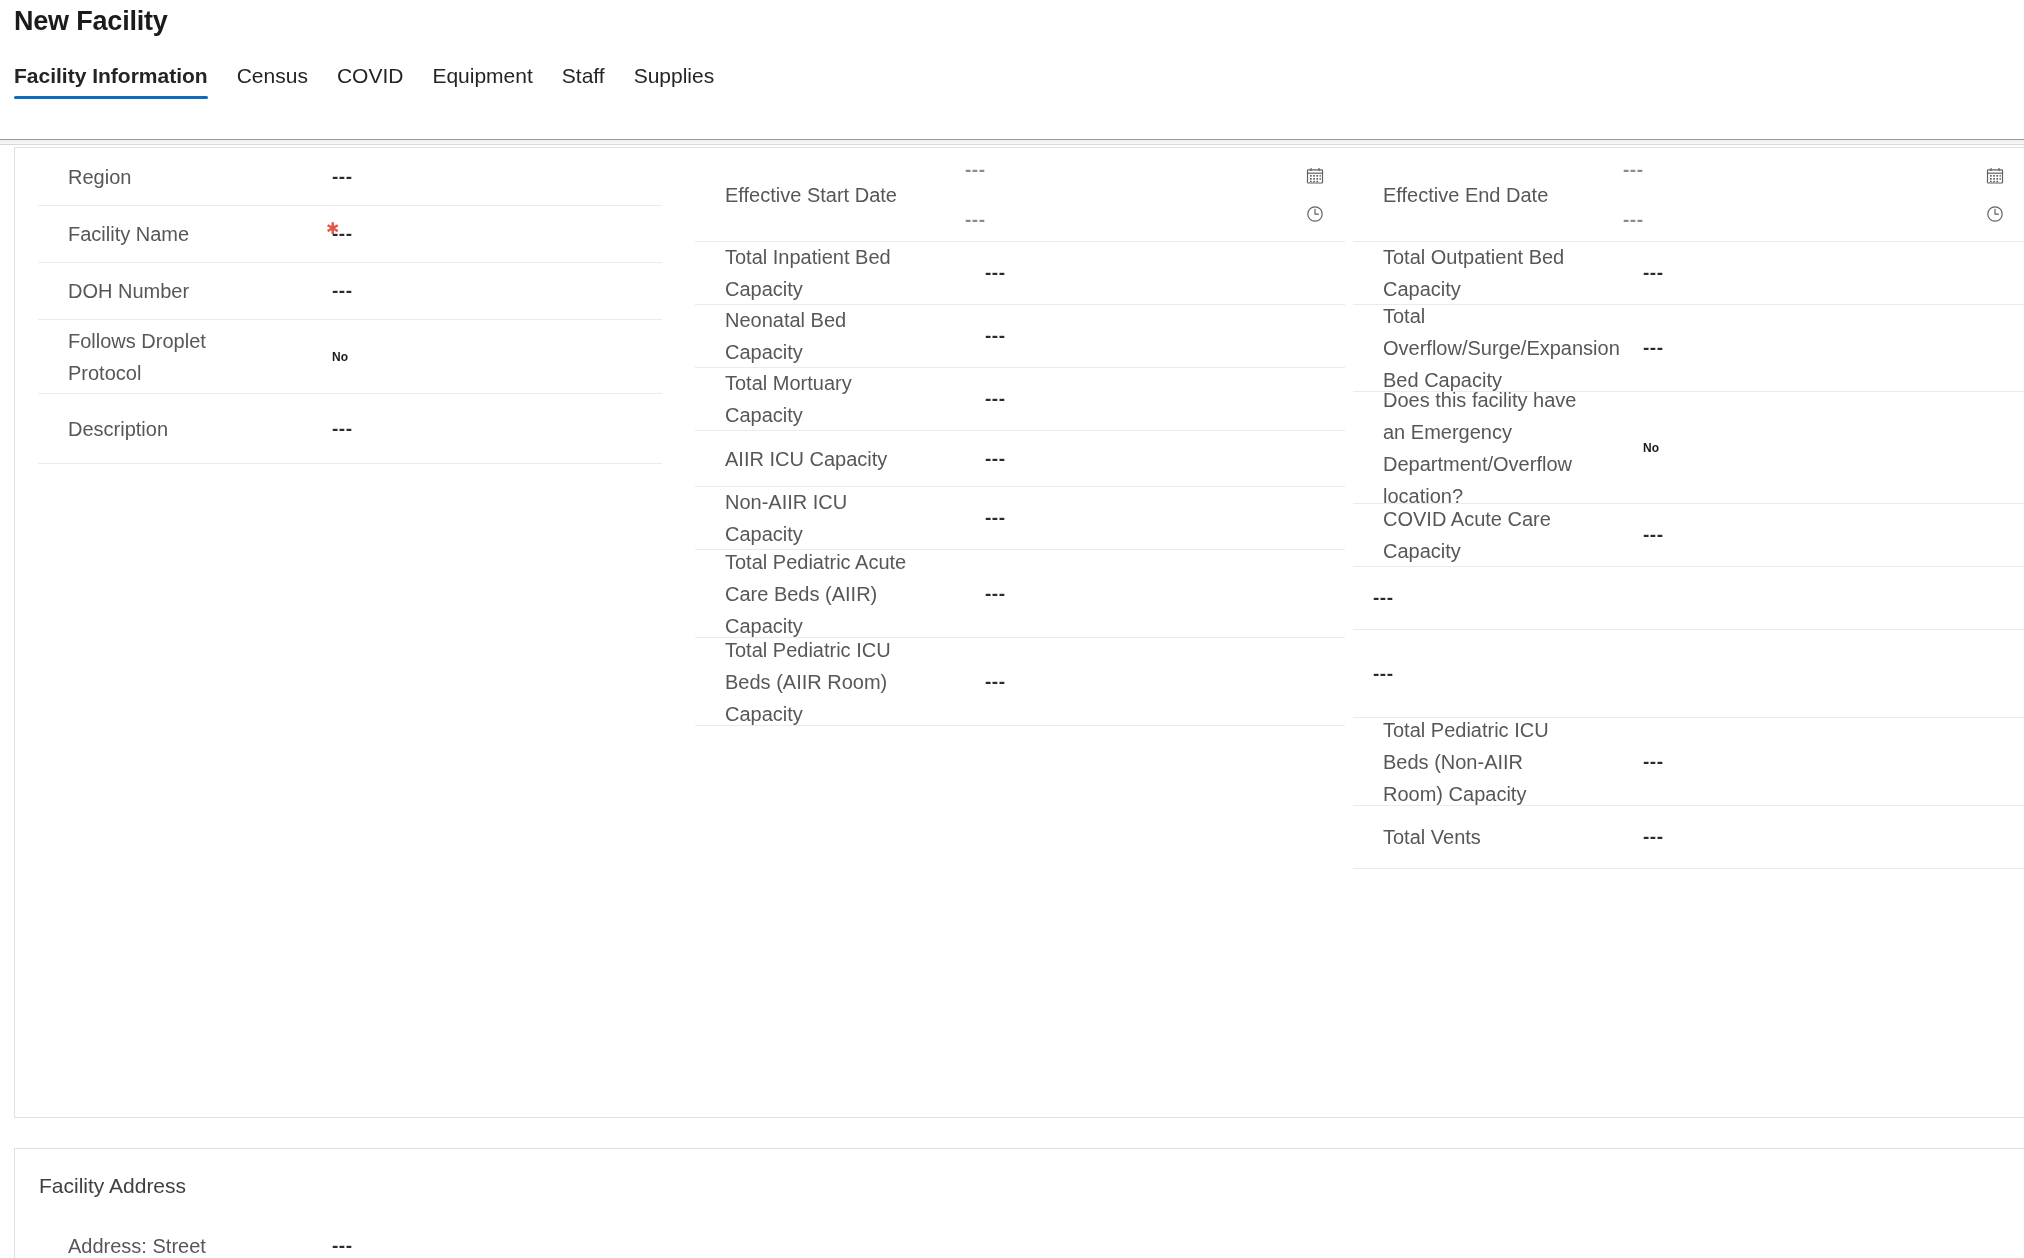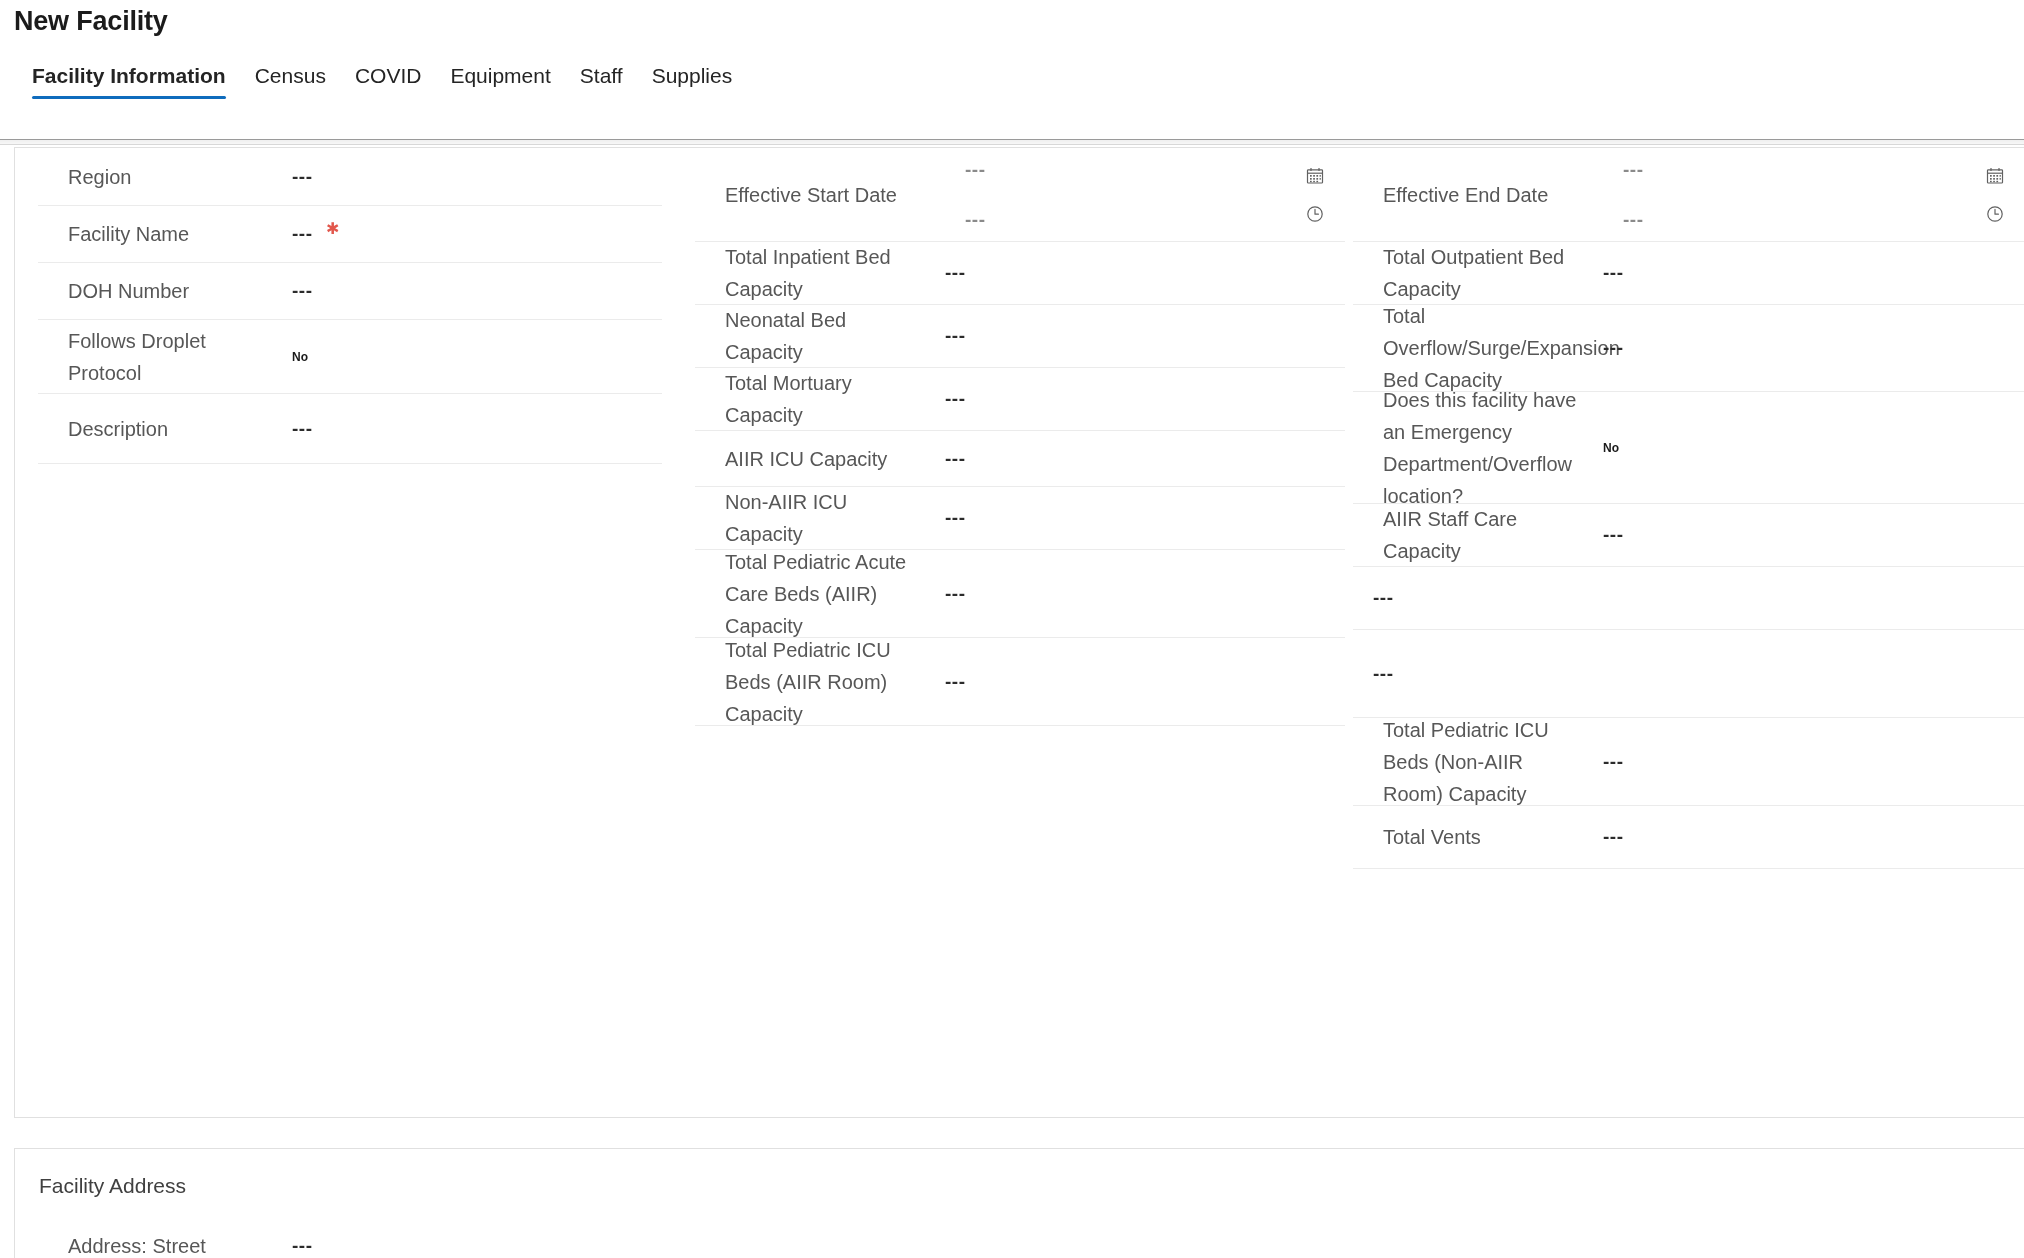--- a/index.html
+++ b/index.html
@@ -26,21 +26,21 @@
     letter-spacing: -0.2px;
     color: #1b1b1b;
     line-height: 34px;
     margin: 0;
   }
 
   #tabstrip {
     display: flex;
     align-items: flex-end;
     gap: 29px;
-    padding-left: 32px;
+    padding-left: 14px;
     margin-top: 19px;
     height: 42px;
     box-sizing: border-box;
   }
   .tab {
     font-size: 21px;
     color: #242424;
     line-height: 26px;
     padding-bottom: 10px;
     position: relative;
@@ -115,20 +115,21 @@
   #col-mid   { left: 680px;  width: 650px; }
   #col-right { left: 1338px; width: 672px; }
 
   
   .field-row {
     display: flex;
     align-items: center;
     border-bottom: 1px solid #ebebeb;
     box-sizing: border-box;
     position: relative;
+    gap: 40px;
   }
   .field-row.first {
     border-top: none;
   }
   .field-label {
     font-size: 20px;
     color: #575757;
     line-height: 32px;
     box-sizing: border-box;
     padding-right: 6px;
@@ -397,21 +398,21 @@
       <div class="field-label">Total Overflow/Surge/Expansion Bed Capacity</div>
       <div class="field-value dashes">---</div>
     </div>
 
     <div class="field-row" style="height:112px">
       <div class="field-label">Does this facility have an Emergency Department/Overflow location?</div>
       <div class="field-value bold-text">No</div>
     </div>
 
     <div class="field-row" style="height:63px">
-      <div class="field-label">AIIR Staff Care Capacity</div>
+      <div class="field-label">COVID Acute Care Capacity</div>
       <div class="field-value dashes">---</div>
     </div>
 
     <div class="field-row" style="height:63px">
       <div class="field-value dashes">---</div>
     </div>
 
     <div class="field-row" style="height:88px">
       <div class="field-value dashes">---</div>
     </div>

